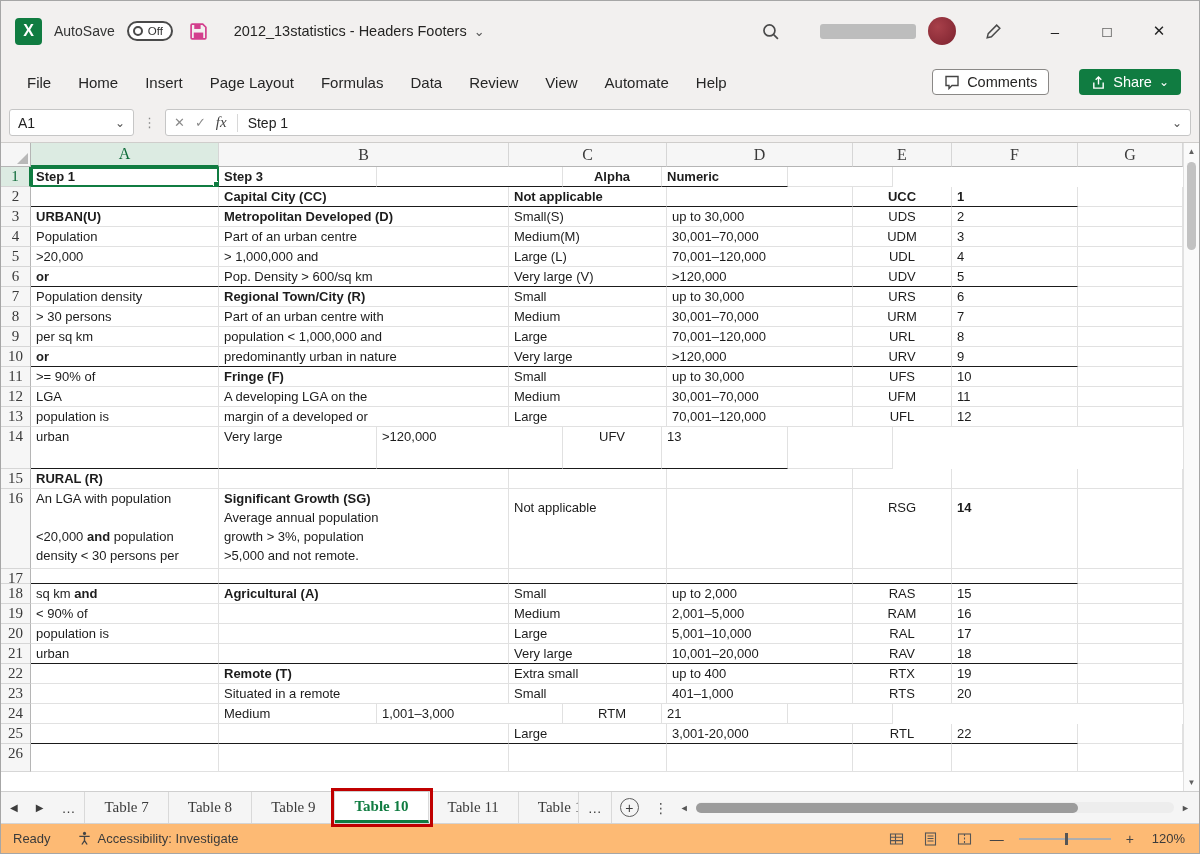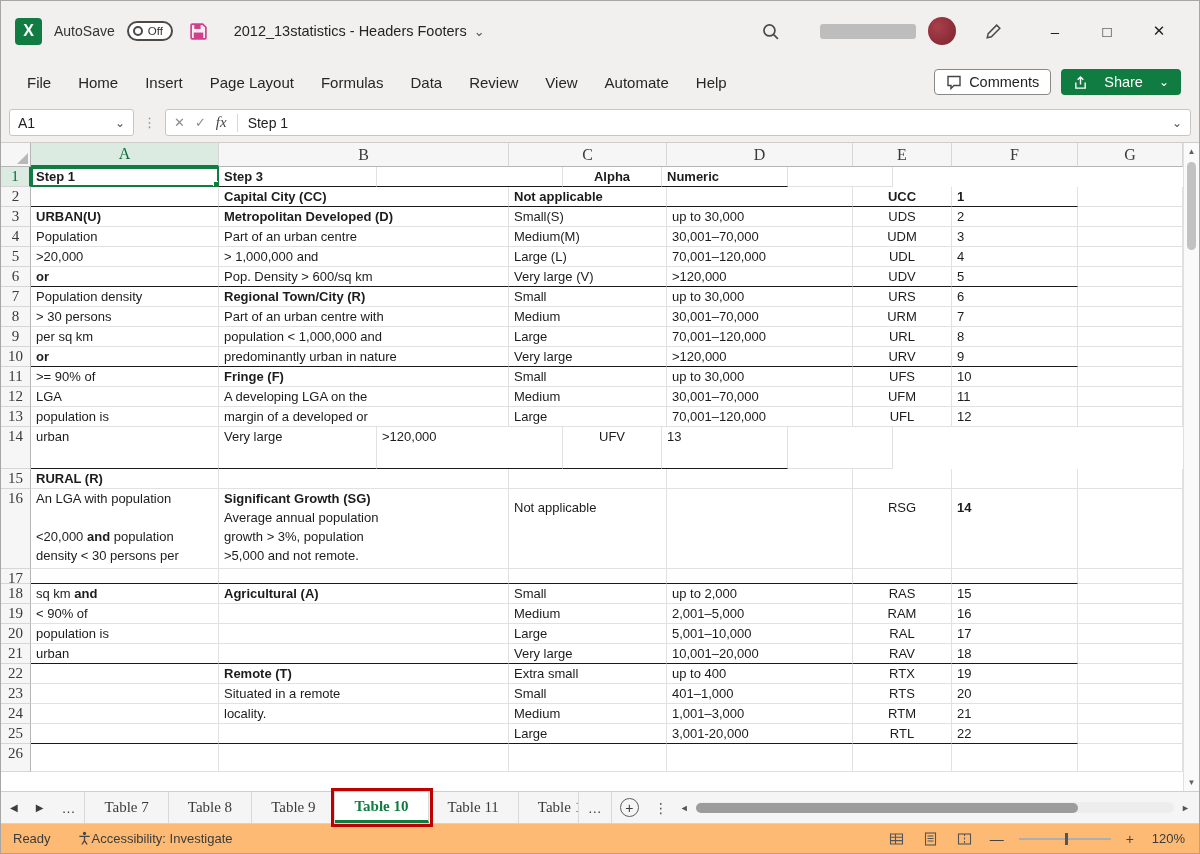--- a/index.html
+++ b/index.html
@@ -23,21 +23,21 @@
   .avatar{width:28px;height:28px;border-radius:50%;background:radial-gradient(circle at 35% 35%,#a8404a,#7c222e);margin-right:16px;}
   .pen-btn{padding:0 12px;margin-right:14px;display:flex;align-items:center;cursor:pointer;}
   .winbtn{width:52px;text-align:center;font-size:15px;color:#222;cursor:pointer;padding:8px 0;}
 
   
   .ribbon{height:42px;display:flex;align-items:center;padding:0 18px 0 26px;background:#f2f0ef;flex:0 0 auto;}
   .ribbon-tabs{display:flex;align-items:center;gap:27px;}
   .rtab{font-size:15px;color:#262626;cursor:pointer;white-space:nowrap;}
   .ribbon-right{margin-left:auto;display:flex;align-items:center;gap:10px;}
   .comments-btn{display:flex;align-items:center;gap:7px;border:1px solid #8a8886;border-radius:4px;background:#fff;padding:4px 11px;font-size:14.5px;color:#252423;cursor:pointer;}
-  .share-btn{display:flex;align-items:center;gap:16px;border-radius:4px;background:#107c41;padding:5px 12px;font-size:14.5px;color:#fff;cursor:pointer;}
+  .share-btn{display:flex;align-items:center;gap:7px;border-radius:4px;background:#107c41;padding:5px 12px;font-size:14.5px;color:#fff;cursor:pointer;margin-left:20px;}
   .share-btn .chev{font-size:12px;}
 
   
   .fbar{height:40px;display:flex;align-items:center;padding:5px 8px;background:#f2f0ef;border-bottom:1px solid #cfcdcb;gap:6px;flex:0 0 auto;}
   .namebox{width:125px;height:27px;background:#fff;border:1px solid #c6c6c6;border-radius:3px;display:flex;align-items:center;padding:0 8px;font-size:14px;color:#222;cursor:pointer;}
   .namebox .chev{margin-left:auto;font-size:12px;color:#555;}
   .fgrip{color:#8a8a8a;font-size:13px;padding:0 3px;cursor:pointer;}
   .fmain{flex:1;height:27px;background:#fff;border:1px solid #c6c6c6;border-radius:3px;display:flex;align-items:center;padding:0 8px;gap:10px;}
   .fbtn{color:#8a8a8a;font-size:13px;cursor:pointer;}
   .fx{font-family:"Liberation Serif",serif;font-style:italic;font-size:15px;color:#444;cursor:pointer;}
@@ -83,21 +83,21 @@
   .addsheet .circ{width:19px;height:19px;border:1px solid #5f5f5f;border-radius:50%;display:flex;align-items:center;justify-content:center;font-size:14px;color:#3d3d3d;}
   .tdots{display:flex;align-items:center;padding:0 7px;color:#555;font-size:14px;cursor:pointer;}
   .hscroll{flex:1;display:flex;align-items:center;margin:0 6px 0 2px;gap:4px;}
   .hscroll .arr{font-size:9px;color:#555;cursor:pointer;padding:0 3px;}
   .htrack{flex:1;height:11px;background:#ededed;border-radius:6px;display:flex;align-items:center;}
   .hthumb{width:80%;height:10px;background:#9c9c9c;border-radius:5px;cursor:grab;}
 
   
   .statusbar{height:30px;background:#fdba74;border-top:1px solid #d4d4d4;display:flex;align-items:center;padding:0 14px 0 12px;font-size:13px;color:#3b3b3b;flex:0 0 auto;}
   .ready{margin-right:26px;cursor:default;}
-  .acc{display:flex;align-items:center;cursor:pointer;}
+  .acc{display:flex;align-items:center;gap:6px;cursor:pointer;}
   .sb-right{margin-left:auto;display:flex;align-items:center;gap:13px;}
   .viewbtn{display:flex;align-items:center;cursor:pointer;padding:2px;}
   .zoom-minus,.zoom-plus{font-size:14px;color:#444;cursor:pointer;padding:0 2px;}
   .ztrack{width:92px;height:2px;background:#aeaeae;position:relative;cursor:pointer;}
   .zknob{position:absolute;left:50%;top:-5px;width:3.5px;height:12px;background:#555;}
   .zoomlabel{min-width:36px;text-align:right;cursor:pointer;}
 </style>
 </head>
 <body>
 
@@ -664,23 +664,20 @@
               <div class="line"><span>RTS</span></div>
             </div>
             <div class="cell" style="width: 126px;">
               <div class="line"><span>20</span></div>
             </div>
             <div class="cell" style="width: 105px;"></div>
           </div>
           <div class="row" style="height: 20px;">
             <div class="rowh">24</div>
             <div class="cell" style="width: 188px;"></div>
-            <div class="cell" style="width: 290px;">
-              <div class="line"><span>locality.</span></div>
-            </div>
             <div class="cell" style="width: 158px;">
               <div class="line"><span>Medium</span></div>
             </div>
             <div class="cell" style="width: 186px;">
               <div class="line"><span>1,001–3,000</span></div>
             </div>
             <div class="cell ctr" style="width: 99px;">
               <div class="line"><span>RTM</span></div>
             </div>
             <div class="cell" style="width: 126px;">

